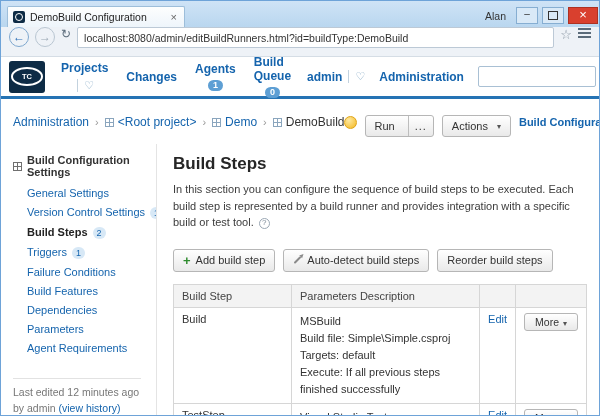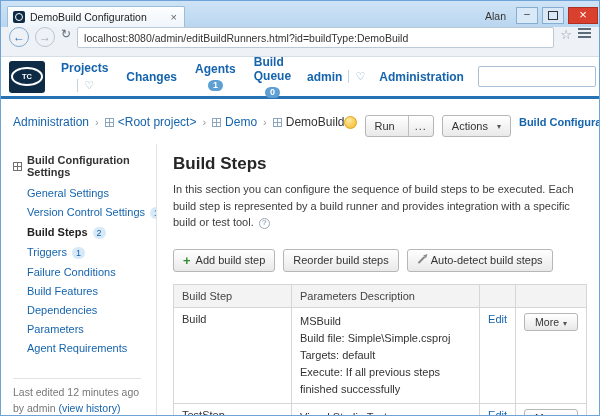--- a/index.html
+++ b/index.html
@@ -233,25 +233,25 @@
       <p class="desc">
         <span>In this section you can configure the sequence of build steps to be executed. Each build step is represented by a build runner and provides integration with a specific build or test tool.</span>
         <span class="help-icon"></span>
       </p>
       <div class="btn-row">
         <span class="btn">
           <span class="plus-glyph"></span>
           <span>Add build step</span>
         </span>
         <span class="btn">
-          <span>Reorder build steps</span>
-        </span>
-        <span class="btn">
           <span class="pencil-glyph"></span>
           <span>Auto-detect build steps</span>
+        </span>
+        <span class="btn">
+          <span>Reorder build steps</span>
         </span>
       </div>
       <table class="steps">
         <thead>
           <tr>
             <th class="col-name">Build Step</th>
             <th>Parameters Description</th>
             <th class="col-edit"></th>
             <th class="col-more"></th>
           </tr>

